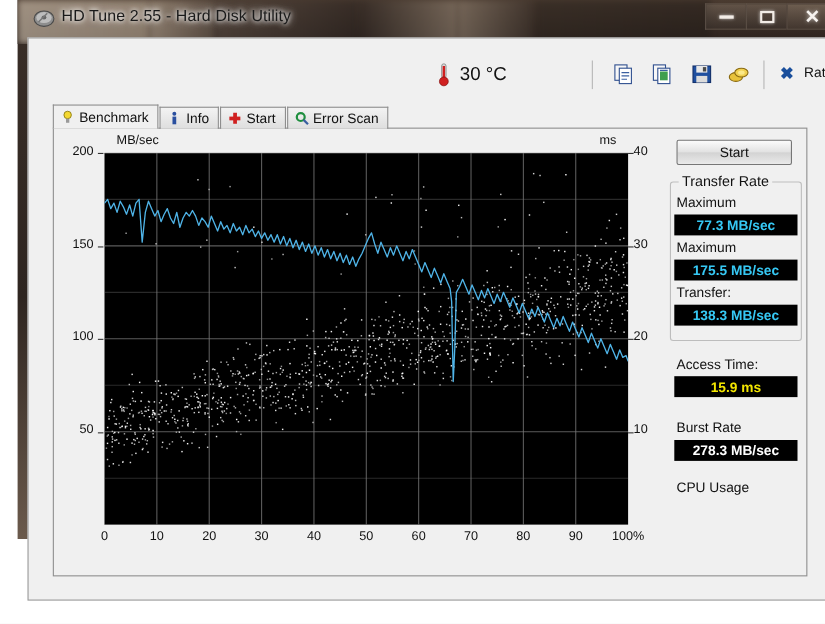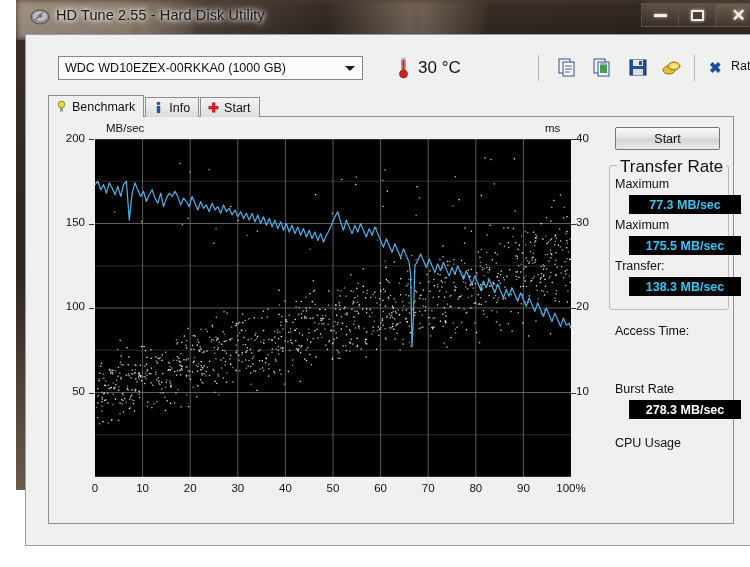--- a/index.html
+++ b/index.html
@@ -151,27 +151,27 @@
     background:linear-gradient(180deg,#fbfbfb,#e2e2e2 48%,#d3d3d3 52%,#e9e9e9);
     font-size:12.5px;color:#111;display:flex;align-items:center;justify-content:center;
     box-sizing:border-box;
   }
   #group-transfer{
     position:absolute;left:4px;top:44px;width:120px;height:145px;
     border:1px solid #bdbdbd;border-radius:3px;box-sizing:border-box;
   }
   #group-legend{
     position:absolute;left:12px;top:36px;background:#f0f0f0;padding:0 3px;
-    font-size:17px;color:#111;
+    font-size:13px;color:#111;
   }
   .stat-label{position:absolute;font-size:12.5px;color:#111;left:10px;}
   .stat-box{
     position:absolute;left:8px;width:112px;height:19px;background:#000;
     display:flex;align-items:center;justify-content:center;
-    font-size:12.5px;font-weight:bold;box-sizing:border-box;margin-left:16px;
+    font-size:12.5px;font-weight:bold;box-sizing:border-box;
   }
   .cyan{color:#36c8f4;}
   .yellow{color:#f2e500;}
   .white{color:#ffffff;}
 </style>
 </head>
 <body>
 
 <div id="window">
 
@@ -205,24 +205,20 @@
           <span class="glyph-close">✕</span>
         </div>
     </div>
   </div>
 
   <div id="client">
     <div id="client-inner">
 
       <div id="toolbar">
 
-        <div id="drive-select">
-          <span id="drive-label">WDC WD10EZEX-00RKKA0 (1000 GB)</span>
-          <span id="drive-arrow"></span>
-        </div>
 
         <div id="temp-wrap">
           <span id="thermo">
             <svg width="11" height="22" viewBox="0 0 11 22">
               <rect x="3.5" y="1" width="4" height="13" rx="2" fill="#d9d9d9" stroke="#8a8a8a" stroke-width=".8"></rect>
               <rect x="4.4" y="3" width="2.2" height="11" fill="#d02020"></rect>
               <circle cx="5.5" cy="17" r="4" fill="#d02020" stroke="#8a1414" stroke-width=".7"></circle>
             </svg>
           </span>
           <span id="temp-text">30 °C</span>
@@ -292,20 +288,29 @@
           <span class="tlabel">Info</span>
         </div>
         <div class="tab">
           <span class="ticon">
             <svg width="13" height="13" viewBox="0 0 13 13">
                 <rect x="5" y="1.5" width="3.4" height="10" fill="#d02020"></rect>
                 <rect x="1.5" y="5" width="10" height="3.4" fill="#d02020"></rect>
               </svg>
           </span>
           <span class="tlabel">Start</span>
+        </div>
+        <div class="tab">
+          <span class="ticon">
+            <svg width="13" height="13" viewBox="0 0 13 13">
+                <circle cx="5.4" cy="5.4" r="3.6" fill="none" stroke="#1f8f3f" stroke-width="2"></circle>
+                <line x1="8" y1="8" x2="12" y2="12" stroke="#3a5fa0" stroke-width="2"></line>
+              </svg>
+          </span>
+          <span class="tlabel">Error Scan</span>
         </div>
       </div>
 
       <div id="panel">
 
         <div id="chart-area">
           <div id="unit-left">MB/sec</div>
           <div id="unit-right">ms</div>
 
           <div class="ylabel-left" style="left:0px;top:13px;">200</div>
@@ -1573,20 +1578,23 @@
           <div class="stat-box" style="top:115px;">
             <span class="cyan">175.5 MB/sec</span>
           </div>
 
           <div class="stat-label" style="top:138px;">Transfer:</div>
           <div class="stat-box" style="top:156px;">
             <span class="cyan">138.3 MB/sec</span>
           </div>
 
           <div class="stat-label" style="top:203px;">Access Time:</div>
+          <div class="stat-box" style="top:221px;">
+            <span class="yellow">15.9 ms</span>
+          </div>
 
           <div class="stat-label" style="top:261px;">Burst Rate</div>
           <div class="stat-box" style="top:279px;">
             <span class="white">278.3 MB/sec</span>
           </div>
 
           <div class="stat-label" style="top:315px;">CPU Usage</div>
         </div>
 
       </div>

